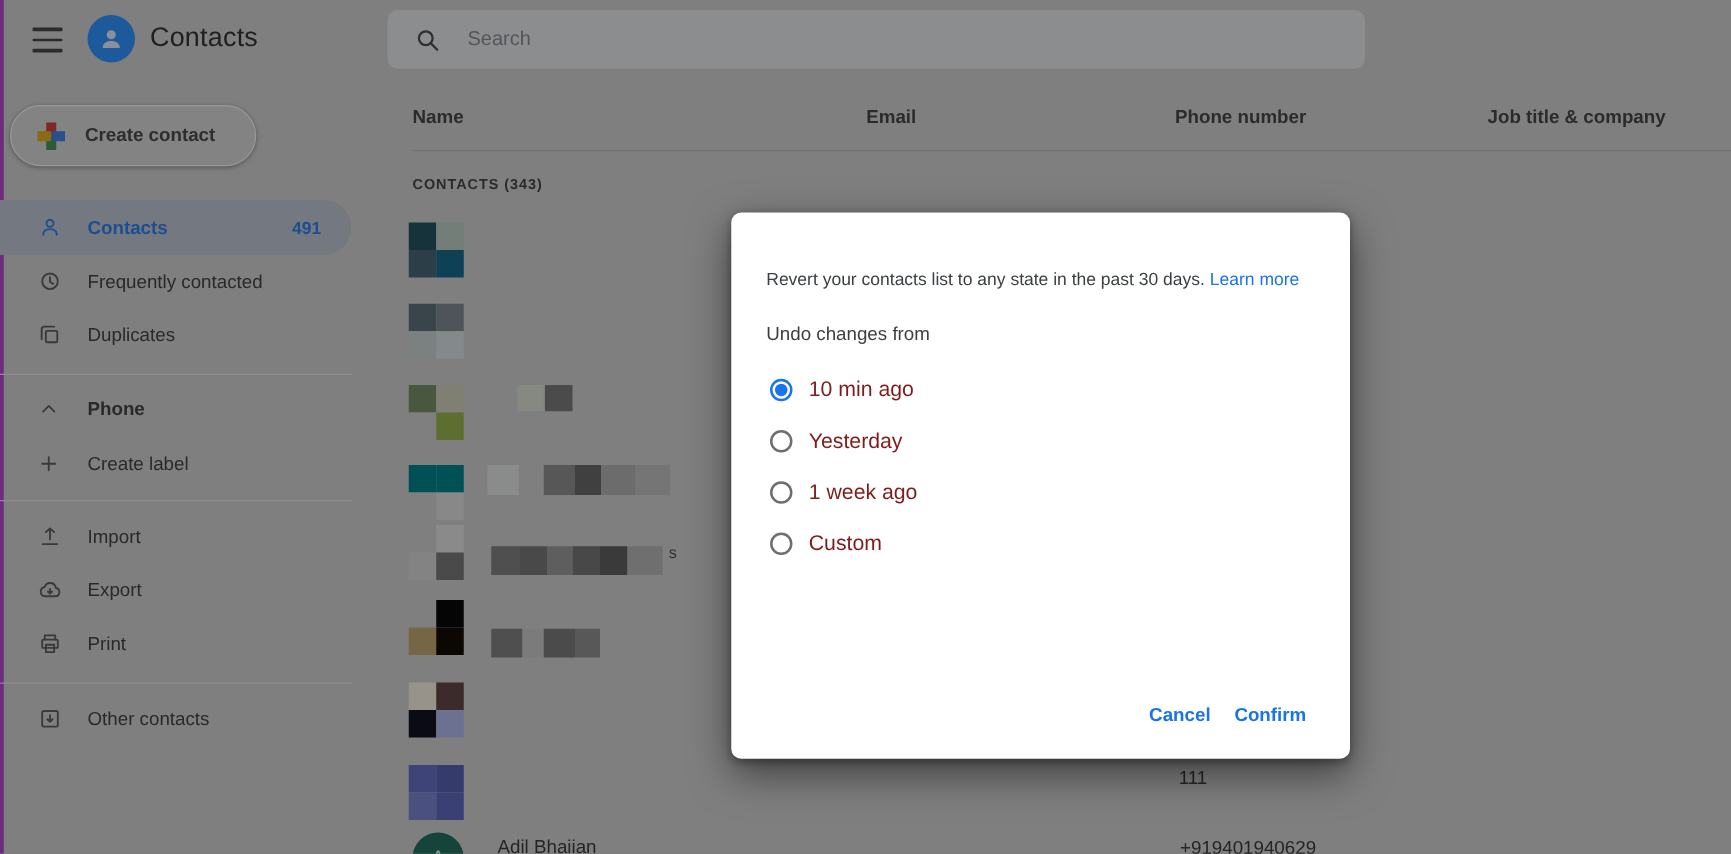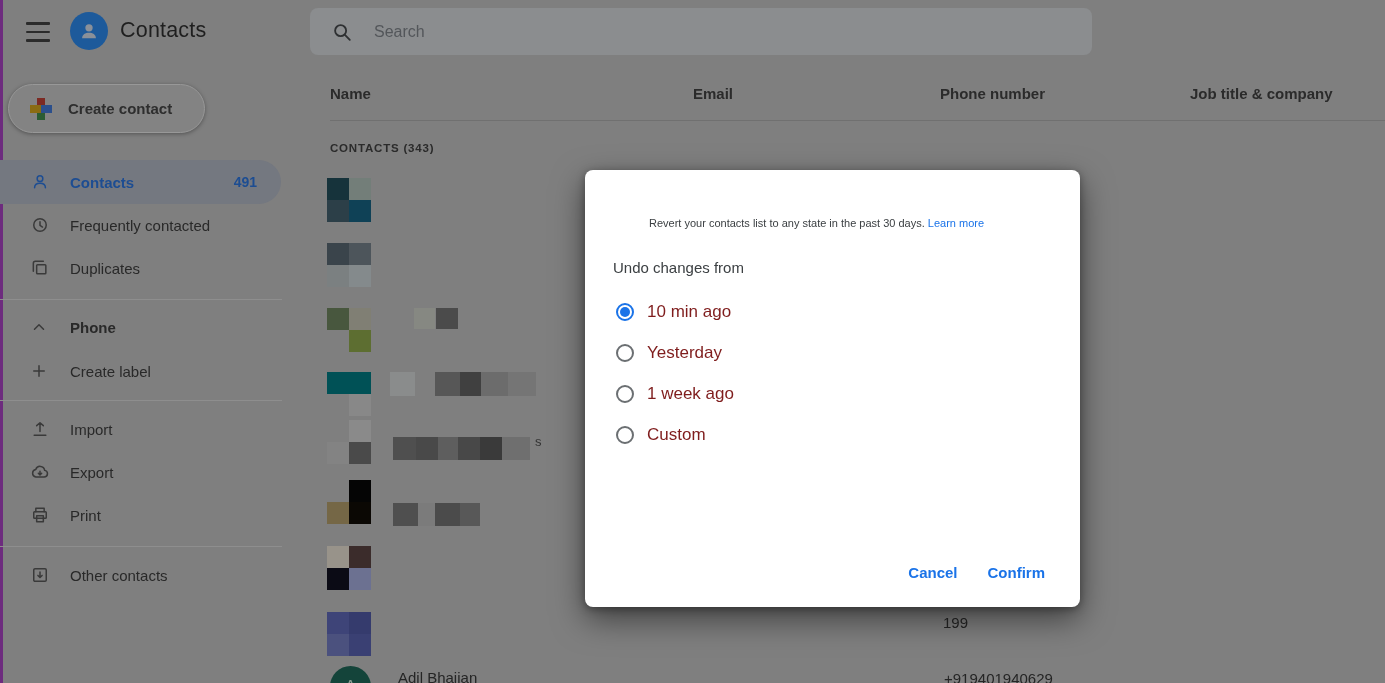--- a/index.html
+++ b/index.html
@@ -50,30 +50,30 @@
   .avatar { position:absolute; width:44px; height:44px; display:grid; grid-template-columns:22px 22px; grid-template-rows:22px 22px; }
   .avatar i { display:block; }
   .rblock { position:absolute; display:block; }
   .row-text { position:absolute; font-size:15px; color:#252525; white-space:nowrap; }
   .circle-avatar { position:absolute; width:41px; height:41px; border-radius:50%; display:flex; align-items:center; justify-content:center; font-size:17px; color:#8a9c93; }
 
   
   .modal { position:absolute; left:585px; top:170px; width:495px; height:437px; background:#ffffff; border-radius:8px;
            box-shadow:0 12px 32px rgba(0,0,0,.5), 0 2px 8px rgba(0,0,0,.35); padding:22px 28px; }
   .modal h1 { font-size:19px; font-weight:500; color:#202124; }
-  .modal .desc { margin-top:21px; font-size:11px; color:#3c4043; line-height:20px;margin-left:36px; }
+  .modal .desc { margin-top:21px; font-size:14px; color:#3c4043; line-height:20px; }
   .modal .desc a { color:#1a73e8; text-decoration:none; cursor:pointer; }
   .modal .from { margin-top:26px; font-size:15px; color:#3c4043; }
   .options { margin-top:15px; }
   .opt { height:41px; display:flex; align-items:center; cursor:pointer; }
   .radio { width:18px; height:18px; margin-left:3px; border:2px solid #6b6f72; border-radius:50%; flex:0 0 auto; }
   .opt.sel .radio { border-color:#1a73e8; display:flex; align-items:center; justify-content:center; }
   .opt.sel .radio b { display:block; width:10px; height:10px; border-radius:50%; background:#1a73e8; }
   .opt .olbl { margin-left:13px; font-size:17px; color:#7f1d1d; }
-  .actions { position:absolute; right:35px; bottom:26px; display:flex; gap:30px;margin-top:24px; }
+  .actions { position:absolute; right:35px; bottom:26px; display:flex; gap:19px;margin-top:24px; }
   .actions .btn { font-size:15px; font-weight:bold; color:#1a73e8; cursor:pointer; }
 
   svg { display:block; }
 </style>
 </head>
 <body>
 
 <div class="purple-strip"></div>
 
 <div class="hamburger">
@@ -275,21 +275,21 @@
 <i class="rblock" style="left: 438px; top: 437px; width: 20px; height: 23px; background: rgb(94, 94, 94);"></i>
 <i class="rblock" style="left: 458px; top: 437px; width: 22px; height: 23px; background: rgb(72, 72, 72);"></i>
 <i class="rblock" style="left: 480px; top: 437px; width: 22px; height: 23px; background: rgb(58, 58, 58);"></i>
 <i class="rblock" style="left: 502px; top: 437px; width: 28px; height: 23px; background: rgb(111, 111, 111);"></i>
 <i class="rblock" style="left: 393px; top: 503px; width: 25px; height: 23px; background: rgb(79, 79, 79);"></i>
 <i class="rblock" style="left: 418px; top: 503px; width: 17px; height: 23px; background: rgb(123, 123, 123);"></i>
 <i class="rblock" style="left: 435px; top: 503px; width: 25px; height: 23px; background: rgb(75, 75, 75);"></i>
 <i class="rblock" style="left: 460px; top: 503px; width: 20px; height: 23px; background: rgb(88, 88, 88);"></i>
 
 <div class="row-text" style="left:535px; top:434px; font-size:13px; color:#333">s</div>
-<div class="row-text" style="left:943px; top:614px">199</div>
+<div class="row-text" style="left:943px; top:614px">111</div>
 
 <div class="circle-avatar" style="left: 330px; top: 666px; background: rgb(20, 68, 58);">
   <span>A</span>
 </div>
 <div class="row-text" style="left:398px; top:669px">Adil Bhaiian</div>
 <div class="row-text" style="left:944px; top:670px">+919401940629</div>
 
 <div class="modal">
   <div class="desc">
     <span>Revert your contacts list to any state in the past 30 days.</span>

